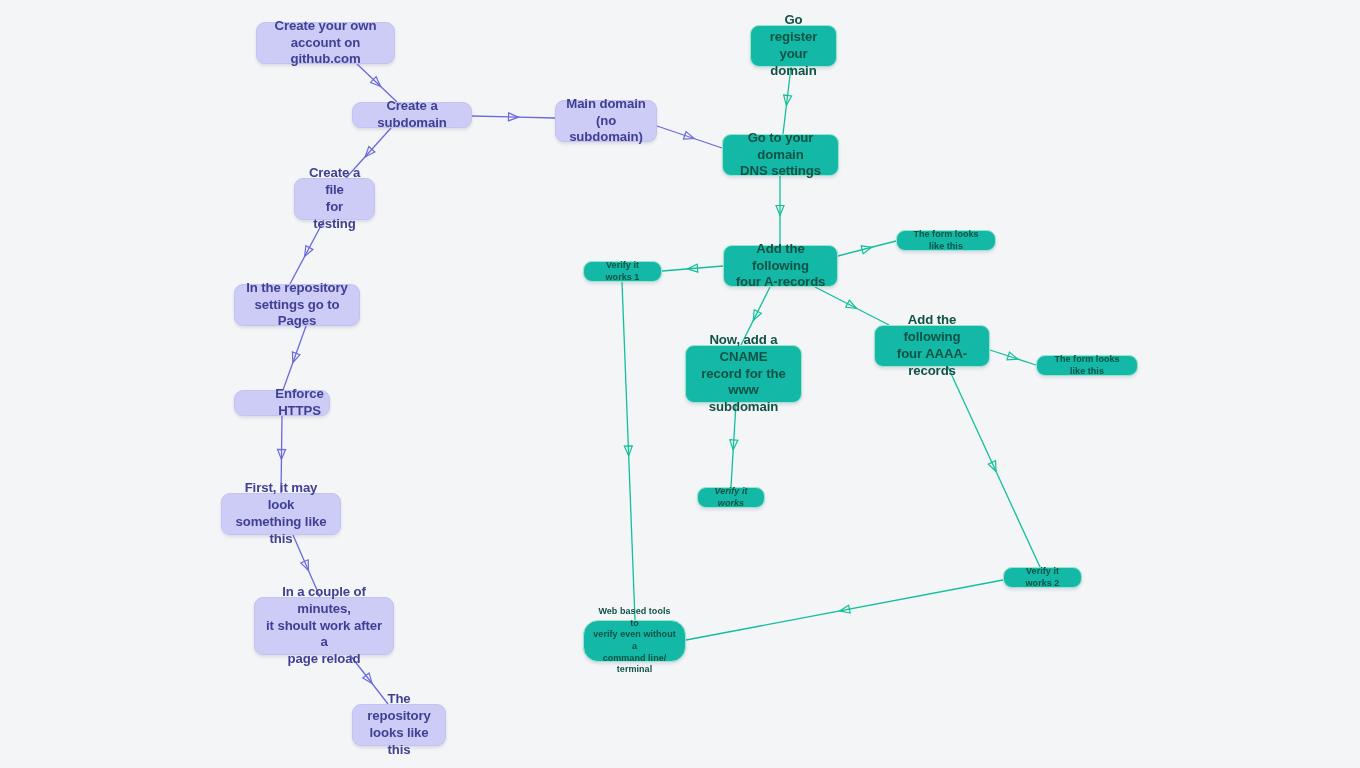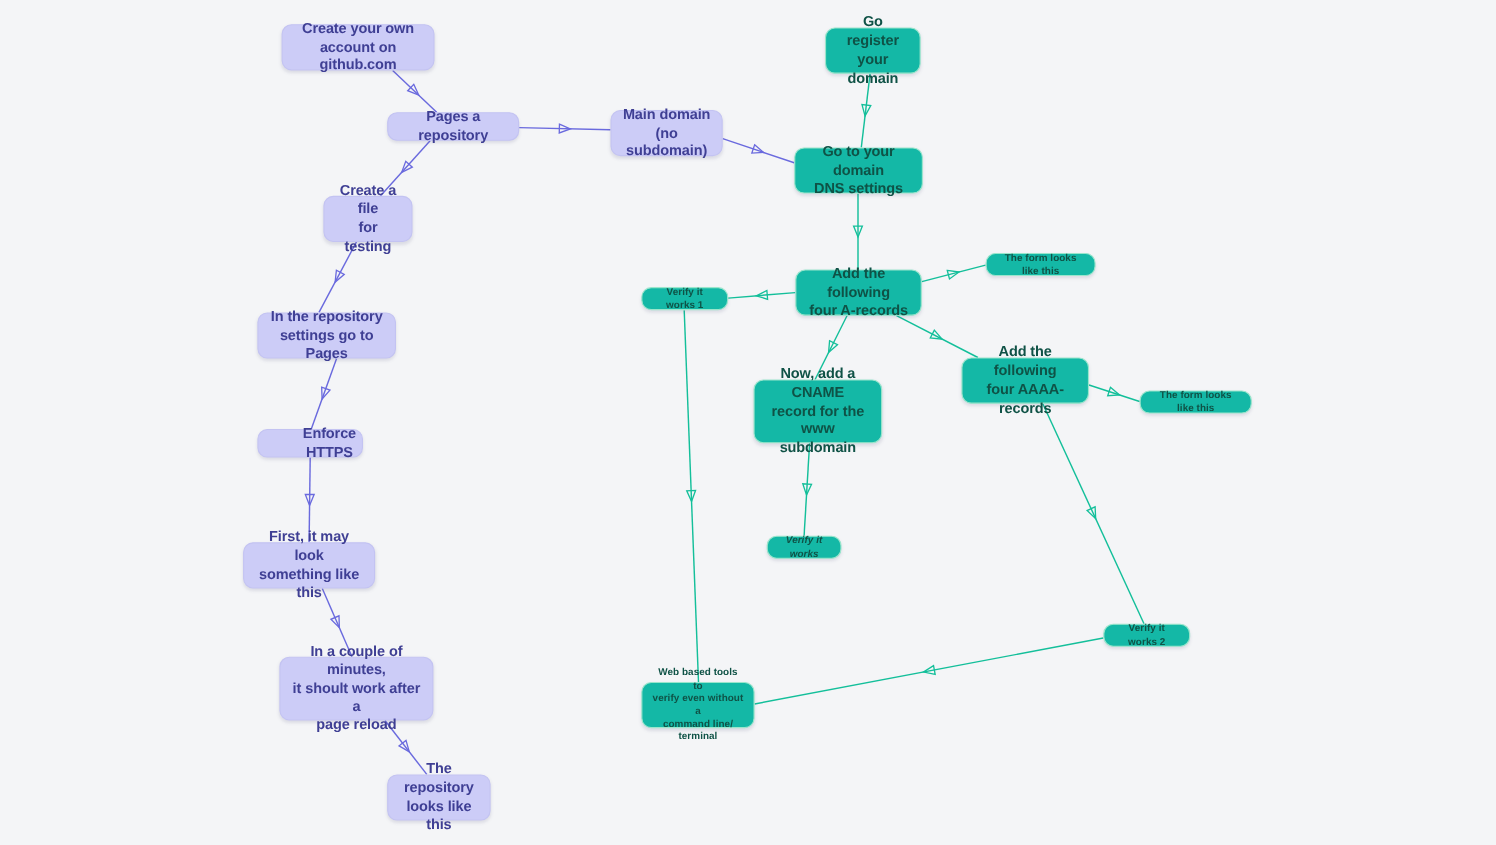--- a/index.html
+++ b/index.html
@@ -140,21 +140,21 @@
       </g>
       <g>
         <line x1="1003" y1="580" x2="686" y2="640" stroke="#13bf9a" stroke-width="1.3"></line>
         <polygon points="-5,-4 5,0 -5,4" fill="none" stroke="#13bf9a" stroke-width="1.2" transform="translate(844.5,610) rotate(169.28216088704653)"></polygon>
       </g>
     </svg>
 <div class="node purple big" style="left: 256px; top: 22px; width: 139px; height: 42px;">
       <div>Create your own<br>account on github.com</div>
     </div>
     <div class="node purple big" style="left: 352px; top: 102px; width: 120px; height: 26px;">
-      <div>Pages a repository</div>
+      <div>Create a subdomain</div>
     </div>
     <div class="node purple big" style="left: 294px; top: 178px; width: 81px; height: 42px;">
       <div>Create a file<br>for testing</div>
     </div>
     <div class="node purple big" style="left: 234px; top: 284px; width: 126px; height: 42px;">
       <div>In the repository<br>settings go to Pages</div>
     </div>
     <div class="node purple big" style="left: 234px; top: 390px; width: 96px; height: 26px; padding-left: 44px;">
       <div>Enforce HTTPS</div>
     </div>
@@ -193,16 +193,16 @@
     </div>
     <div class="node teal small" style="left: 1036px; top: 355px; width: 102px; height: 21px;">
       <div>The form looks like this</div>
     </div>
     <div class="node teal small" style="left: 697px; top: 487px; width: 68px; height: 21px; font-style: italic;">
       <div>Verify it works</div>
     </div>
     <div class="node teal small" style="left: 1003px; top: 567px; width: 79px; height: 21px;">
       <div>Verify it works 2</div>
     </div>
-    <div class="node teal small" style="left: 583px; top: 620px; width: 103px; height: 42px;">
+    <div class="node teal small" style="left: 583px; top: 620px; width: 103px; height: 42px; border-radius: 15px;">
       <div>Web based tools to<br>verify even without a<br>command line/ terminal</div>
     </div>
   </div>
 
 </body></html>

